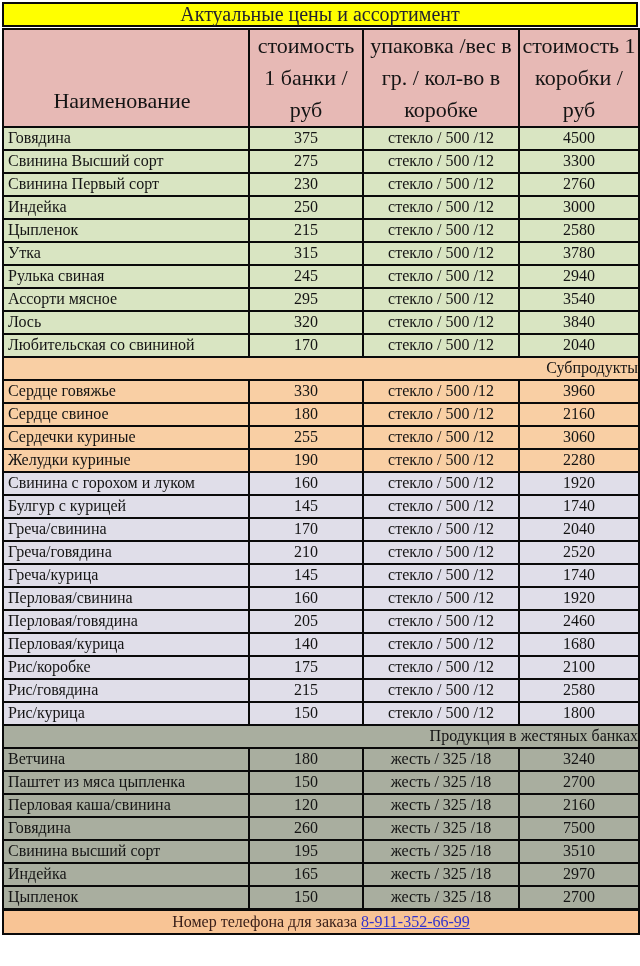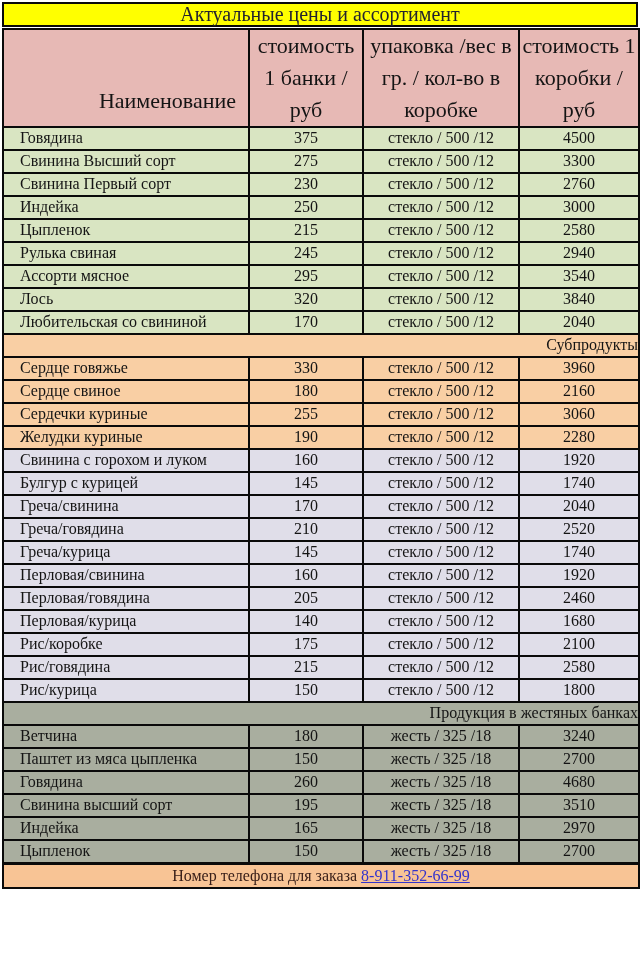--- a/index.html
+++ b/index.html
@@ -17,22 +17,22 @@
   }
   table{border-collapse:collapse;width:636px;table-layout:fixed;}
   td{
     border:2px solid var(--c-border);font-size:16px;color:var(--c-text);
     padding:0;overflow:hidden;white-space:nowrap;height:21px;
   }
   thead td{
     background:var(--c-pink);text-align:center;vertical-align:middle;
     white-space:normal;line-height:1.45;height:58px;font-size:22px;
   }
-  thead td.first{ text-align:right;vertical-align:bottom;padding:0 12px 9px 4px; }
-  td.name{text-align:left;padding-left:16px;}
+  thead td.first{ text-align:center;vertical-align:bottom;padding:0 12px 9px 4px; }
+  td.name{text-align:left;padding-left:4px;}
   td.num, td.pack{text-align:center;}
   tr.green  td{background:var(--c-green);}
   tr.orange td{background:var(--c-orange);}
   tr.lavender td{background:var(--c-lavender);}
   tr.gray   td{background:var(--c-gray);}
   tr.section-row td{text-align:right;font-size:16px;}
   tr.footer-row td{
     background:var(--c-footer);text-align:center;height:22px;
     color:var(--c-footer-text);font-size:16px;border-top-width:3px;
   }
@@ -84,20 +84,26 @@
           <td class="pack">стекло / 500 /12</td>
           <td class="num">3000</td>
         </tr>
         <tr class="green">
           <td class="name">Цыпленок</td>
           <td class="num">215</td>
           <td class="pack">стекло / 500 /12</td>
           <td class="num">2580</td>
         </tr>
         <tr class="green">
+          <td class="name">Утка</td>
+          <td class="num">315</td>
+          <td class="pack">стекло / 500 /12</td>
+          <td class="num">3780</td>
+        </tr>
+        <tr class="green">
           <td class="name">Рулька свиная</td>
           <td class="num">245</td>
           <td class="pack">стекло / 500 /12</td>
           <td class="num">2940</td>
         </tr>
         <tr class="green">
           <td class="name">Ассорти мясное</td>
           <td class="num">295</td>
           <td class="pack">стекло / 500 /12</td>
           <td class="num">3540</td>
@@ -216,24 +222,30 @@
           <td class="pack">жесть / 325 /18</td>
           <td class="num">3240</td>
         </tr>
         <tr class="gray">
           <td class="name">Паштет из мяса цыпленка</td>
           <td class="num">150</td>
           <td class="pack">жесть / 325 /18</td>
           <td class="num">2700</td>
         </tr>
         <tr class="gray">
+          <td class="name">Перловая каша/свинина</td>
+          <td class="num">120</td>
+          <td class="pack">жесть / 325 /18</td>
+          <td class="num">2160</td>
+        </tr>
+        <tr class="gray">
           <td class="name">Говядина</td>
           <td class="num">260</td>
           <td class="pack">жесть / 325 /18</td>
-          <td class="num">4680</td>
+          <td class="num">7500</td>
         </tr>
         <tr class="gray">
           <td class="name">Свинина высший сорт</td>
           <td class="num">195</td>
           <td class="pack">жесть / 325 /18</td>
           <td class="num">3510</td>
         </tr>
         <tr class="gray">
           <td class="name">Индейка</td>
           <td class="num">165</td>

